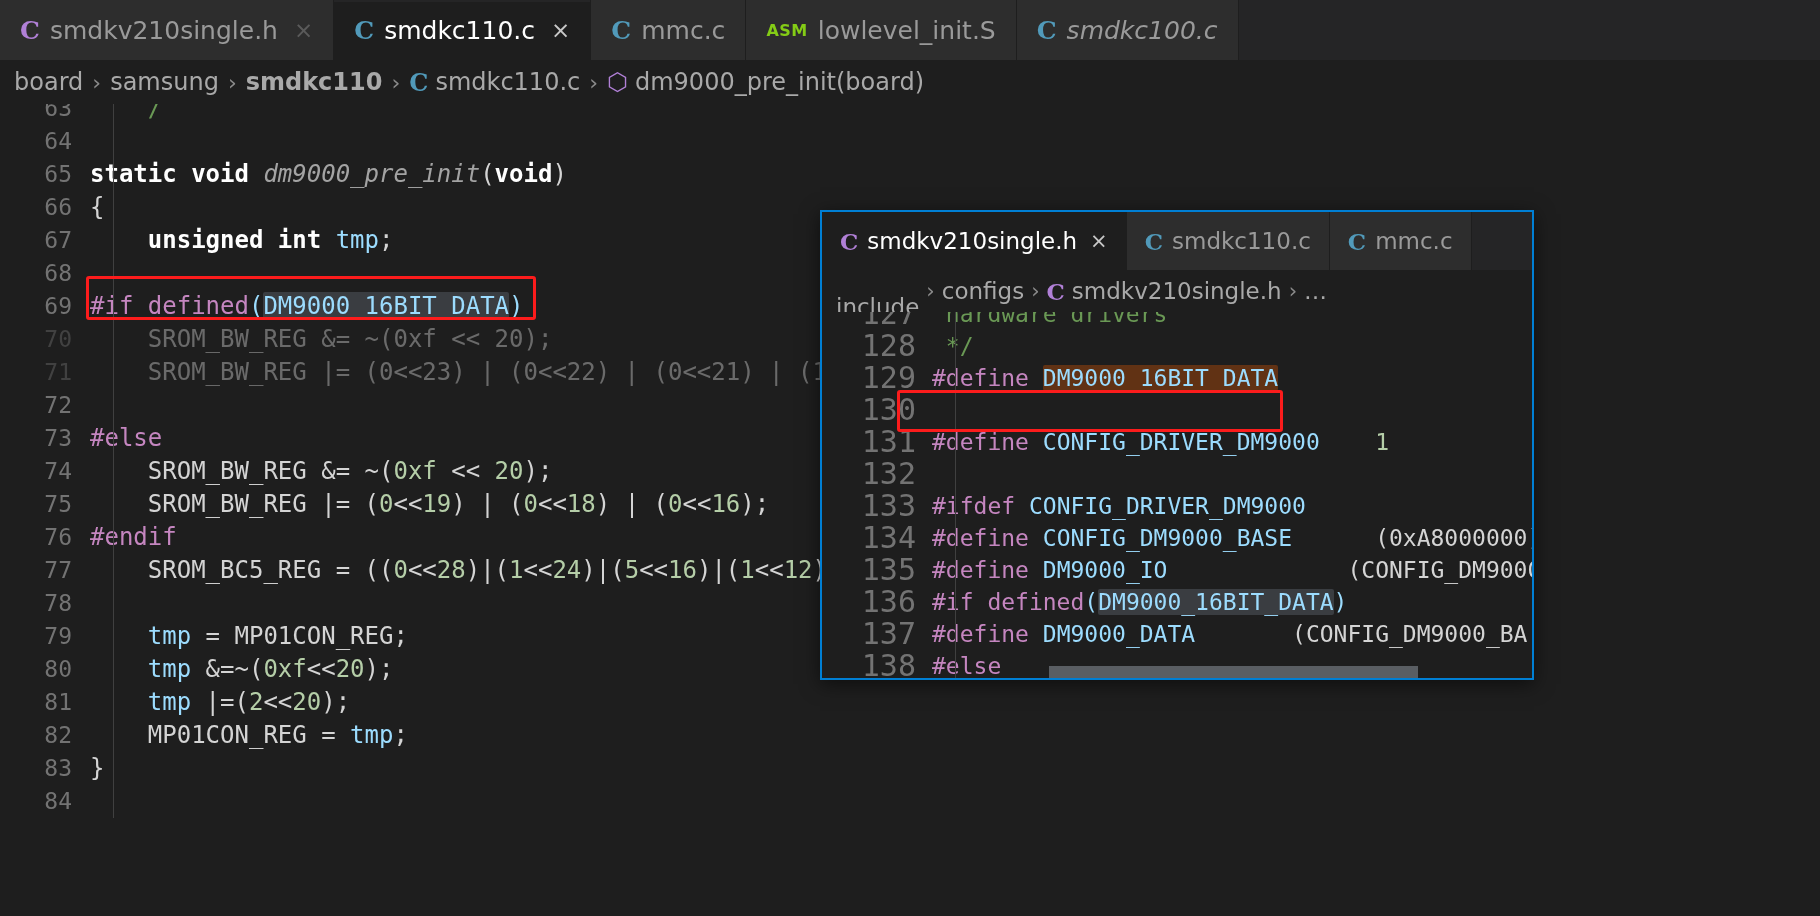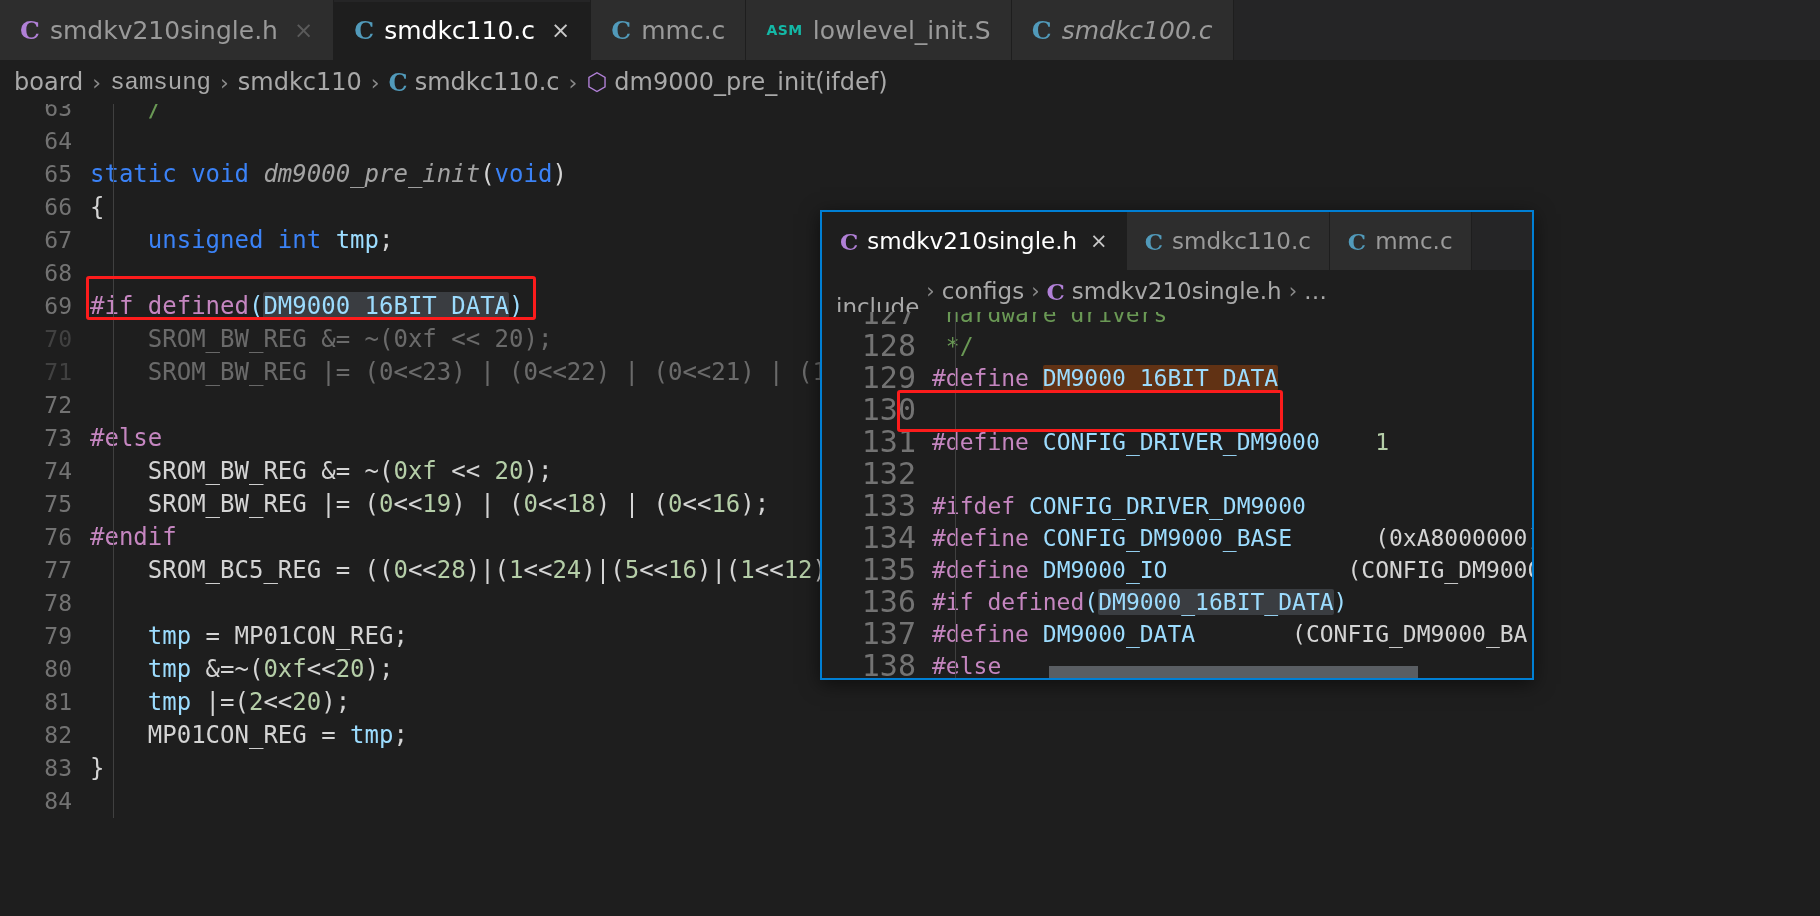--- a/index.html
+++ b/index.html
@@ -17,21 +17,21 @@
     position:relative;display:flex;align-items:center;gap:10px;
     height:60px;padding:0 20px;box-sizing:border-box;
     background:#2d2d2d;color:#9a9a9a;font-size:25px;
     border-right:1px solid #1e1e1e;white-space:nowrap;
   }
   .tab.active{background:#1e1e1e;color:#ffffff;}
   .tab.active::before{content:"";position:absolute;left:0;right:0;top:0;height:2px;background:#252526;}
   .tab .ficon{font-size:25px;font-weight:700;font-family:"DejaVu Serif","Liberation Serif",serif;}
   .tab .ficon.h{color:#b180d7;}
   .tab .ficon.c{color:#519aba;}
-  .tab .ficon.asm{color:#14b8a6;font-size:14px;font-weight:700;font-family:"DejaVu Sans",sans-serif;letter-spacing:.5px;}
+  .tab .ficon.asm{color:#84cc16;font-size:16px;font-weight:700;font-family:"DejaVu Sans",sans-serif;letter-spacing:.5px;}
   .tab .tname{font-size:25px;}
   .tab .tname.italic{font-style:italic;}
   .tab .closex{font-size:23px;color:#c8c8c8;margin-left:6px;line-height:1;}
   .tab .closex.dim{color:#9a9a9a;}
 
   
   .breadcrumb{
     position:absolute;left:0;top:60px;width:1668px;height:44px;
     background:#1e1e1e;display:flex;align-items:center;padding-left:14px;
     box-sizing:border-box;font-size:24px;color:#a9a9a9;gap:7px;white-space:nowrap;
@@ -49,21 +49,21 @@
   }
   .ln-row{position:relative;height:33px;display:flex;align-items:center;}
   .ln{
     width:90px;min-width:90px;text-align:right;padding-right:18px;box-sizing:border-box;
     color:#737373;font-size:23px;
   }
   .guide{position:absolute;left:113px;top:0;bottom:0;width:1px;background:#404040;}
   .ctext{padding-left:0;}
 
   
-  .kw{color:#3b82f6;}
+  .kw{color:#ffffff;font-weight:bold;}
   .fn{color:#a3a3a3;font-style:italic;}
   .id{color:#9cdcfe;margin-top:19px;}
   .pp{color:#c586c0;}
   .num{color:#b5cea8;}
   .pun{color:#d4d4d4;}
   .cmt{color:#6a9955;}
   .dim{opacity:.42;}
   .sel{background:#3a3d41;border-radius:2px;}
   .wordhl{background:#613214;border-radius:2px;}
 
@@ -128,36 +128,36 @@
         <span class="ficon c">C</span>
         <span class="tname italic">smdkc100.c</span>
       </div>
     </div>
 
   <div class="breadcrumb" id="breadcrumb">
       <span class="bc-item" style="display: inline-flex; align-items: center; gap: 7px;">
         <span>board</span>
       </span>
       <span class="sep">›</span>
-      <span class="bc-item" style="display: inline-flex; align-items: flex-end; gap: 7px; font-family: Liberation Mono, monospace;">
+      <span class="bc-item" style="display: inline-flex; align-items: flex-end; gap: 7px;">
         <span>samsung</span>
       </span>
       <span class="sep">›</span>
-      <span class="bc-item" style="display: inline-flex; align-items: center; gap: 7px;">
+      <span class="bc-item" style="display: inline-flex; align-items: center; gap: 7px; font-weight: bold;">
         <span>smdkc110</span>
       </span>
       <span class="sep">›</span>
       <span class="bc-item" style="display: inline-flex; align-items: center; gap: 7px;">
         <span class="ficon">C</span>
         <span>smdkc110.c</span>
       </span>
       <span class="sep">›</span>
       <span class="bc-item" style="display: inline-flex; align-items: center; gap: 7px;">
         <span class="symicon">⬡</span>
-        <span>dm9000_pre_init(ifdef)</span>
+        <span>dm9000_pre_init(board)</span>
       </span>
     </div>
 
   <div class="editor">
     <div class="code" id="editor-code" style="margin-top: -12px;"><div class="ln-row" style="overflow: hidden;"><span class="ln">63</span><span class="ctext"><span class="cmt">    /</span></span></div><div class="ln-row"><span class="ln">64</span><span class="ctext"></span></div><div class="ln-row"><span class="ln">65</span><span class="ctext"><span class="kw">static</span><span class="pun"> </span><span class="kw">void</span><span class="pun"> </span><span class="fn">dm9000_pre_init</span><span class="pun">(</span><span class="kw">void</span><span class="pun">)</span></span></div><div class="ln-row"><span class="ln">66</span><span class="ctext"><span class="pun">{</span></span></div><div class="ln-row"><span class="ln">67</span><span class="ctext"><span class="pun">    </span><span class="kw">unsigned</span><span class="pun"> </span><span class="kw">int</span><span class="pun"> </span><span class="id">tmp</span><span class="pun">;</span></span></div><div class="ln-row"><span class="ln">68</span><span class="ctext"></span></div><div class="ln-row"><span class="ln">69</span><span class="ctext"><span class="pp">#if defined</span><span class="id">(</span><span class="id sel">DM9000_16BIT_DATA</span><span class="id">)</span></span></div><div class="ln-row dim"><span class="ln">70</span><span class="ctext"><span class="pun">    SROM_BW_REG &amp;= ~(0xf &lt;&lt; 20);</span></span></div><div class="ln-row dim"><span class="ln">71</span><span class="ctext"><span class="pun">    SROM_BW_REG |= (0&lt;&lt;23) | (0&lt;&lt;22) | (0&lt;&lt;21) | (1&lt;&lt;2</span></span></div><div class="ln-row"><span class="ln">72</span><span class="ctext"></span></div><div class="ln-row"><span class="ln">73</span><span class="ctext"><span class="pp">#else</span></span></div><div class="ln-row"><span class="ln">74</span><span class="ctext"><span class="pun">    SROM_BW_REG &amp;= ~(</span><span class="num">0xf</span><span class="pun"> &lt;&lt; </span><span class="num">20</span><span class="pun">);</span></span></div><div class="ln-row"><span class="ln">75</span><span class="ctext"><span class="pun">    SROM_BW_REG |= (</span><span class="num">0</span><span class="pun">&lt;&lt;</span><span class="num">19</span><span class="pun">) | (</span><span class="num">0</span><span class="pun">&lt;&lt;</span><span class="num">18</span><span class="pun">) | (</span><span class="num">0</span><span class="pun">&lt;&lt;</span><span class="num">16</span><span class="pun">);</span></span></div><div class="ln-row"><span class="ln">76</span><span class="ctext"><span class="pp">#endif</span></span></div><div class="ln-row"><span class="ln">77</span><span class="ctext"><span class="pun">    SROM_BC5_REG = ((</span><span class="num">0</span><span class="pun">&lt;&lt;</span><span class="num">28</span><span class="pun">)|(</span><span class="num">1</span><span class="pun">&lt;&lt;</span><span class="num">24</span><span class="pun">)|(</span><span class="num">5</span><span class="pun">&lt;&lt;</span><span class="num">16</span><span class="pun">)|(</span><span class="num">1</span><span class="pun">&lt;&lt;</span><span class="num">12</span><span class="pun">)|(</span><span class="num">4</span></span></div><div class="ln-row"><span class="ln">78</span><span class="ctext"></span></div><div class="ln-row"><span class="ln">79</span><span class="ctext"><span class="pun">    </span><span class="id">tmp</span><span class="pun"> = MP01CON_REG;</span></span></div><div class="ln-row"><span class="ln">80</span><span class="ctext"><span class="pun">    </span><span class="id">tmp</span><span class="pun"> &amp;=~(</span><span class="num">0xf</span><span class="pun">&lt;&lt;</span><span class="num">20</span><span class="pun">);</span></span></div><div class="ln-row"><span class="ln">81</span><span class="ctext"><span class="pun">    </span><span class="id">tmp</span><span class="pun"> |=(</span><span class="num">2</span><span class="pun">&lt;&lt;</span><span class="num">20</span><span class="pun">);</span></span></div><div class="ln-row"><span class="ln">82</span><span class="ctext"><span class="pun">    MP01CON_REG = </span><span class="id">tmp</span><span class="pun">;</span></span></div><div class="ln-row"><span class="ln">83</span><span class="ctext"><span class="pun">}</span></span></div><div class="ln-row" style="overflow: hidden;"><span class="ln">84</span><span class="ctext"></span></div><div class="guide"></div></div>
     <div class="redbox" style="left:86px;top:172px;width:450px;height:44px;"></div>
   </div>
 
   <div class="popup">
     <div class="p-tabbar" id="peek-tabbar">

